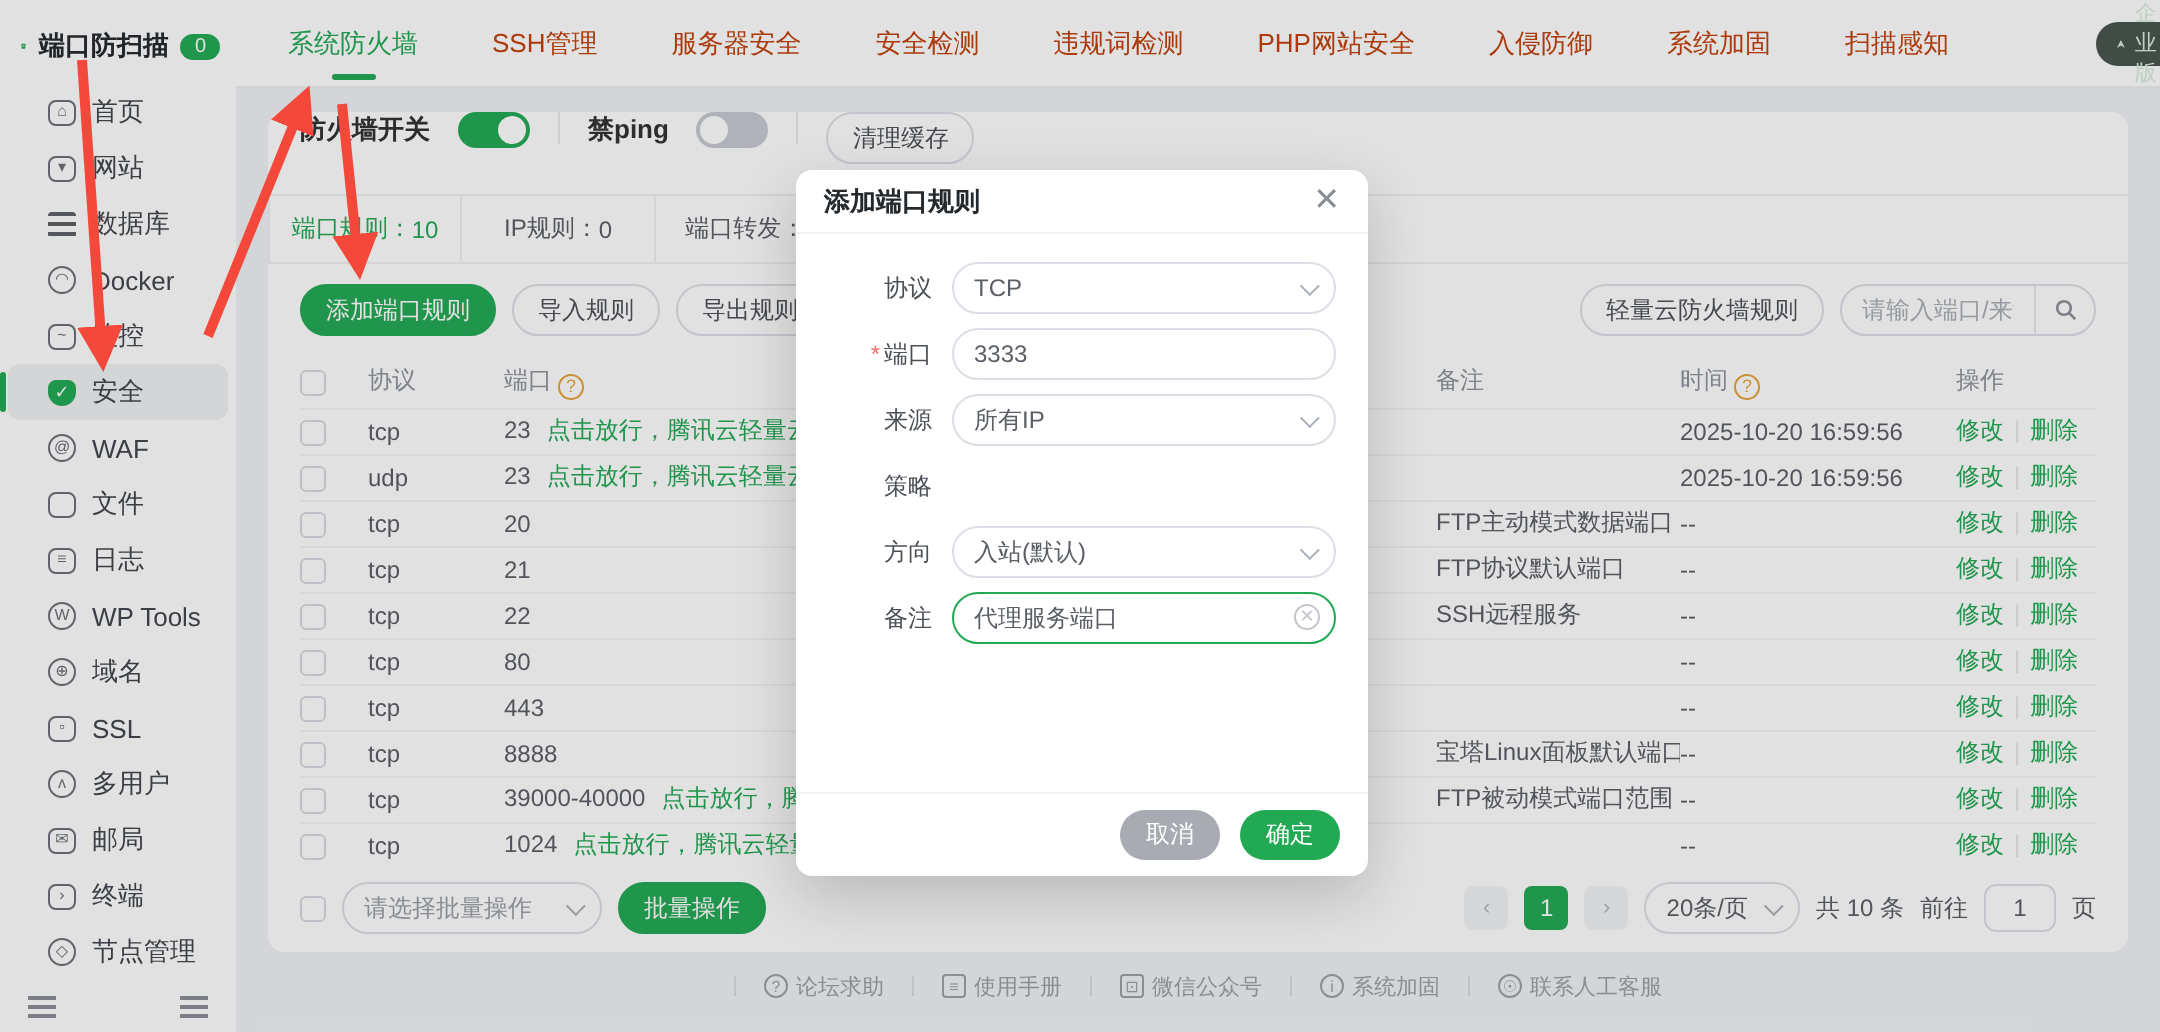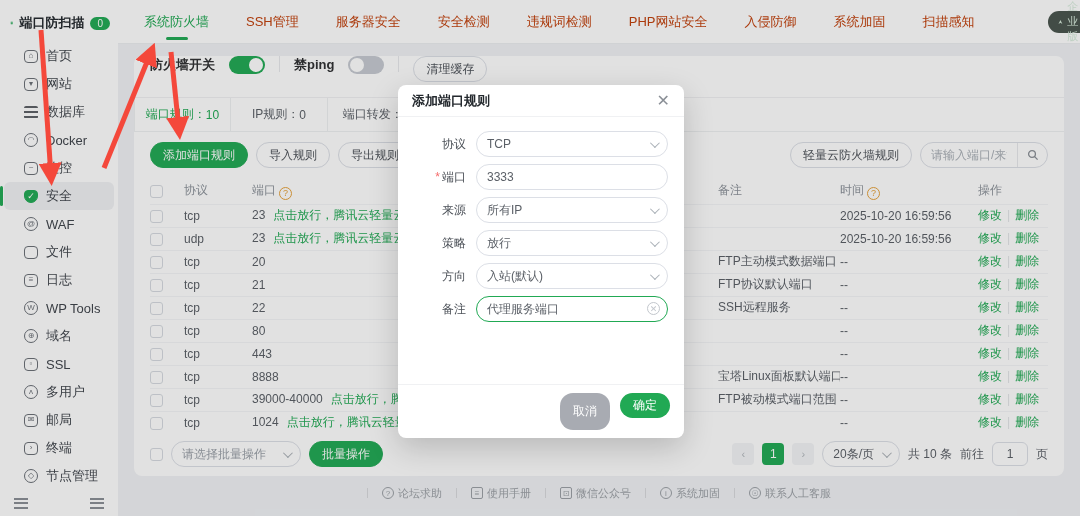--- a/index.html
+++ b/index.html
@@ -96,21 +96,21 @@
   .req { color:#f56c6c; margin-right:2px; }
   .fsel { flex:1; display:flex; align-items:center; justify-content:space-between; border:1px solid #dcdfe6; border-radius:13px; height:26px; padding:0 10px; color:#5a5f66; font-size:12px; cursor:pointer; }
   .finput { flex:1; border:1px solid #dcdfe6; border-radius:13px; height:26px; padding:0 10px; font-size:12px; color:#5a5f66; outline:none; }
   .remark-wrap { flex:1; position:relative; }
   .remark-wrap .finput { width:100%; border-color:#21a954; padding-right:24px; }
   .clear-ic { position:absolute; right:8px; top:6px; width:13px; height:13px; border:1px solid #c3c7cd; border-radius:50%; color:#c3c7cd; font-size:9px; display:flex; align-items:center; justify-content:center; cursor:pointer; }
   .tips { padding:10px 0 0 46px; color:#5f646b; font-size:11px; line-height:1.55; }
   .tips li { list-style:none; display:flex; gap:6px; }
   .tips li::before { content:"•"; color:#5f646b; }
   .modal-foot { border-top:1px solid #f0f1f3; padding:8px 14px; display:flex; justify-content:flex-end; gap:10px; }
-  .btn-cancel { background:#a8abb2; color:#fff; border:none; border-radius:13px; height:37px; padding:0 13px; font-size:12px; cursor:pointer; }
+  .btn-cancel { background:#a8abb2; color:#fff; border:none; border-radius:13px; height:25px; padding:0 13px; font-size:12px; cursor:pointer; }
   .btn-ok { background:#21a954; color:#fff; border:none; border-radius:13px; height:25px; padding:0 13px; font-size:12px; cursor:pointer; }
 
   .arrows { position:absolute; inset:0; z-index:30; pointer-events:none; }
 </style>
 </head>
 <body>
 
 <div class="app">
 
   <aside class="sidebar">
@@ -458,24 +458,20 @@
     </div>
     <div class="field">
       <span class="field-label">来源</span>
       <span class="fsel">
           <span>所有IP</span>
           <span class="chev"></span>
         </span>
     </div>
     <div class="field">
       <span class="field-label">策略</span>
-      <span class="fsel">
-          <span>放行</span>
-          <span class="chev"></span>
-        </span>
     </div>
     <div class="field">
       <span class="field-label">方向</span>
       <span class="fsel">
           <span>入站(默认)</span>
           <span class="chev"></span>
         </span>
     </div>
     <div class="field">
       <span class="field-label">备注</span>

